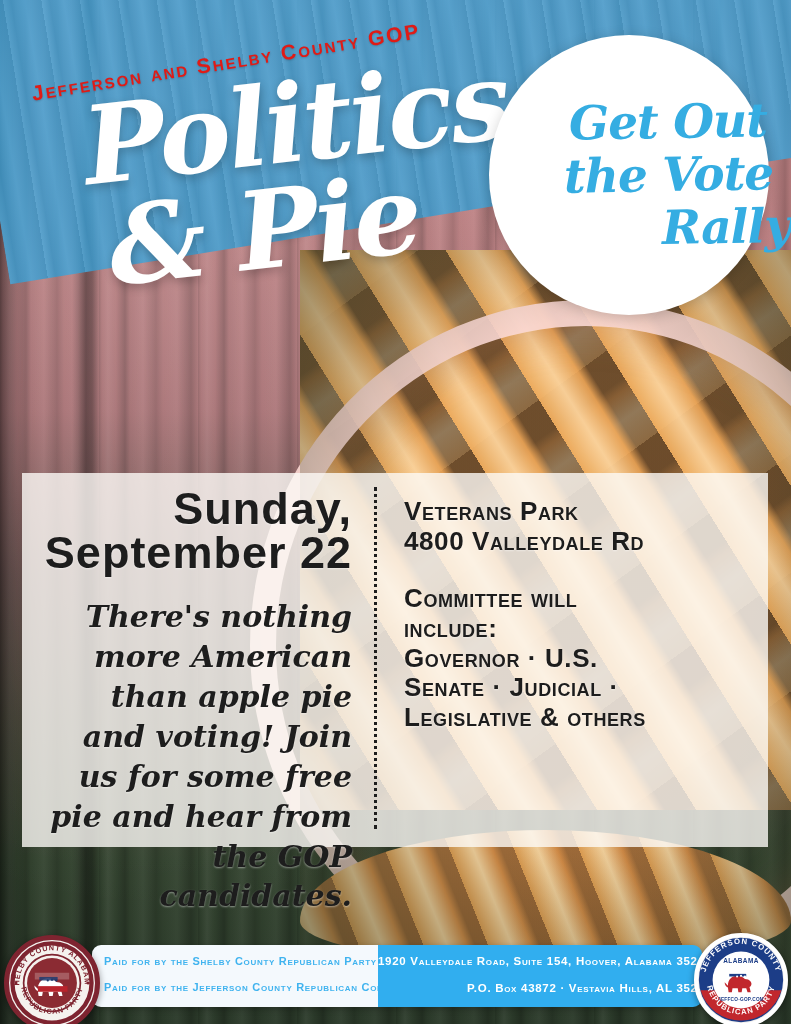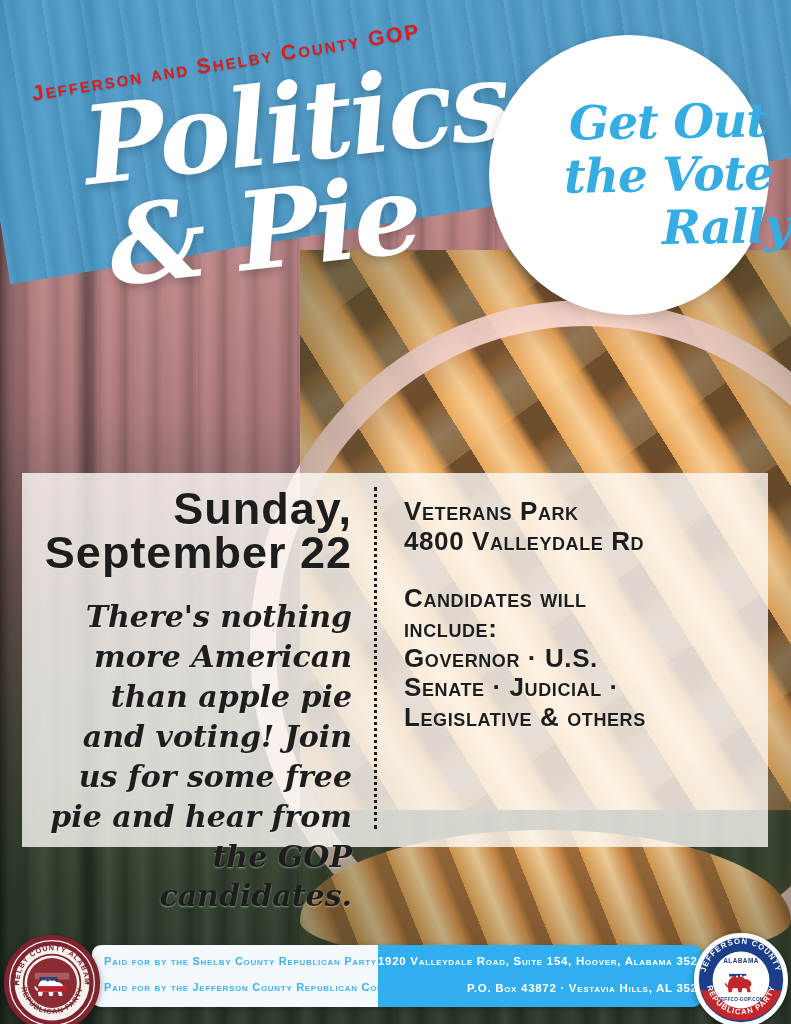--- a/index.html
+++ b/index.html
@@ -231,21 +231,21 @@
       <div class="blurb">There's nothing more American than apple pie and voting! Join us for some free pie and hear from the GOP candidates.</div>
     </div>
 
     <div class="divider"></div>
 
     <div class="col-right">
       <div class="rline">Veterans Park</div>
       <div class="rline">4800 Valleydale Rd</div>
       <div class="gap"></div>
       <div class="gap-sm"></div>
-      <div class="rline">Candidates will</div>
+      <div class="rline">Committee will</div>
       <div class="rline">include:</div>
       <div class="rline">Governor · U.S.</div>
       <div class="rline">Senate · Judicial ·</div>
       <div class="rline">Legislative &amp; others</div>
     </div>
   </div>
 
   <div class="footer">
     <div class="foot-white">
       <div>Paid for by the Shelby County Republican Party</div>

